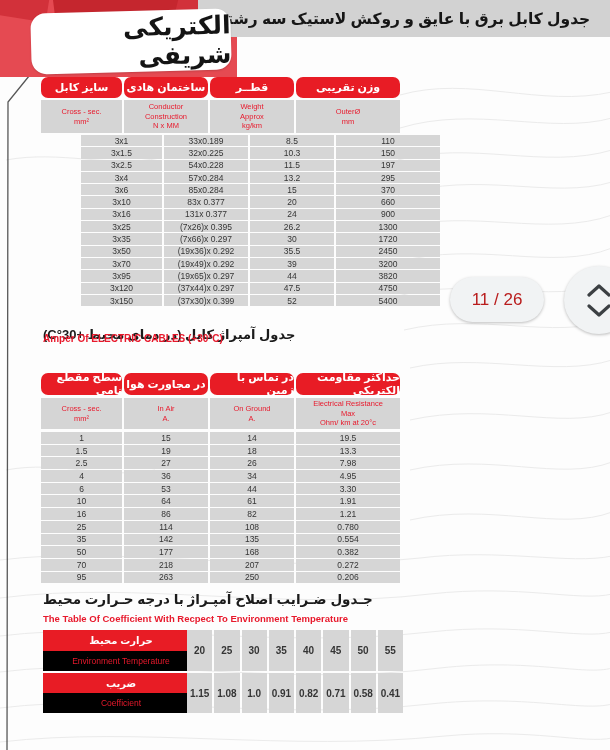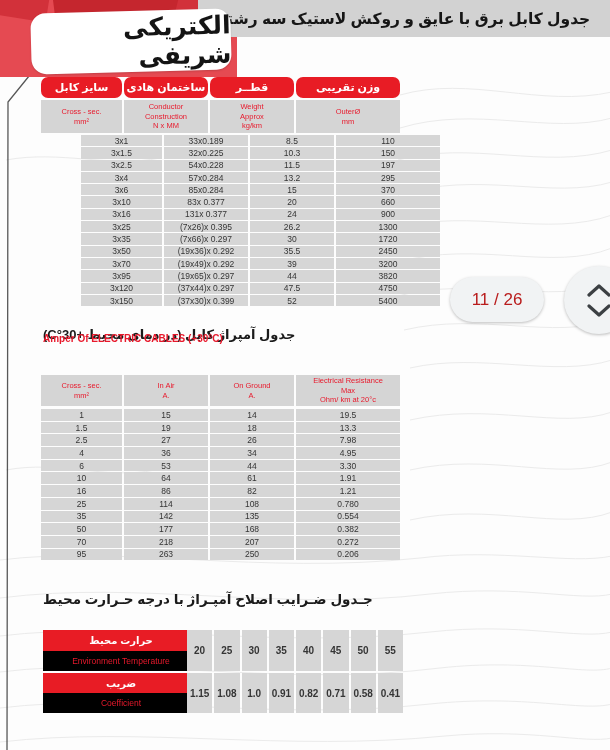--- a/index.html
+++ b/index.html
@@ -192,20 +192,26 @@
         <div class="cell">(37x30)x 0.399</div>
         <div class="cell">52</div>
         <div class="cell">5400</div>
       </div>
   </section>
 
   <div class="sec-title-fa" style="top:327px;" dir="rtl">جدول آمپراژ کابل (در دمای محیط +30°C)</div>
   <div class="sec-title-en" style="top:333px;">Amper Of ELECTRIC CABLES (+30°C)</div>
 
   <section class="tbl t2">
+    <div class="tabs grid4">
+        <div class="tab" dir="rtl">سطح مقطع نامی</div>
+        <div class="tab" dir="rtl">در مجاورت هوا</div>
+        <div class="tab" dir="rtl">در تماس با زمین</div>
+        <div class="tab" dir="rtl">حداکثر مقاومت الکتریکی</div>
+      </div>
     <div class="subs grid4">
         <div class="sub">
           <div>Cross - sec.</div>
           <div>mm²</div>
         </div>
         <div class="sub">
           <div>In Air</div>
           <div>A.</div>
         </div>
         <div class="sub">
@@ -264,20 +270,21 @@
         <div class="cell">207</div>
         <div class="cell">0.272</div>
         <div class="cell">95</div>
         <div class="cell">263</div>
         <div class="cell">250</div>
         <div class="cell">0.206</div>
       </div>
   </section>
 
   <div class="sec-title-fa" style="top:591px;font-size:13.5px;" dir="rtl">جـدول ضـرایب اصلاح آمپـراژ با درجه حـرارت محیط</div>
+  <div class="sec-title-en" style="top:613px;font-size:9.5px;">The Table Of Coefficient With Recpect To Environment Temperature</div>
 
   <section class="t3">
     <div class="t3labels">
       <div class="lblock lb1">
         <div class="lred" dir="rtl">حرارت محیط</div>
         <div class="lgray">Environment Temperature</div>
       </div>
       <div class="lblock lb2">
         <div class="lred" dir="rtl">ضریب</div>
         <div class="lgray">Coefficient</div>

